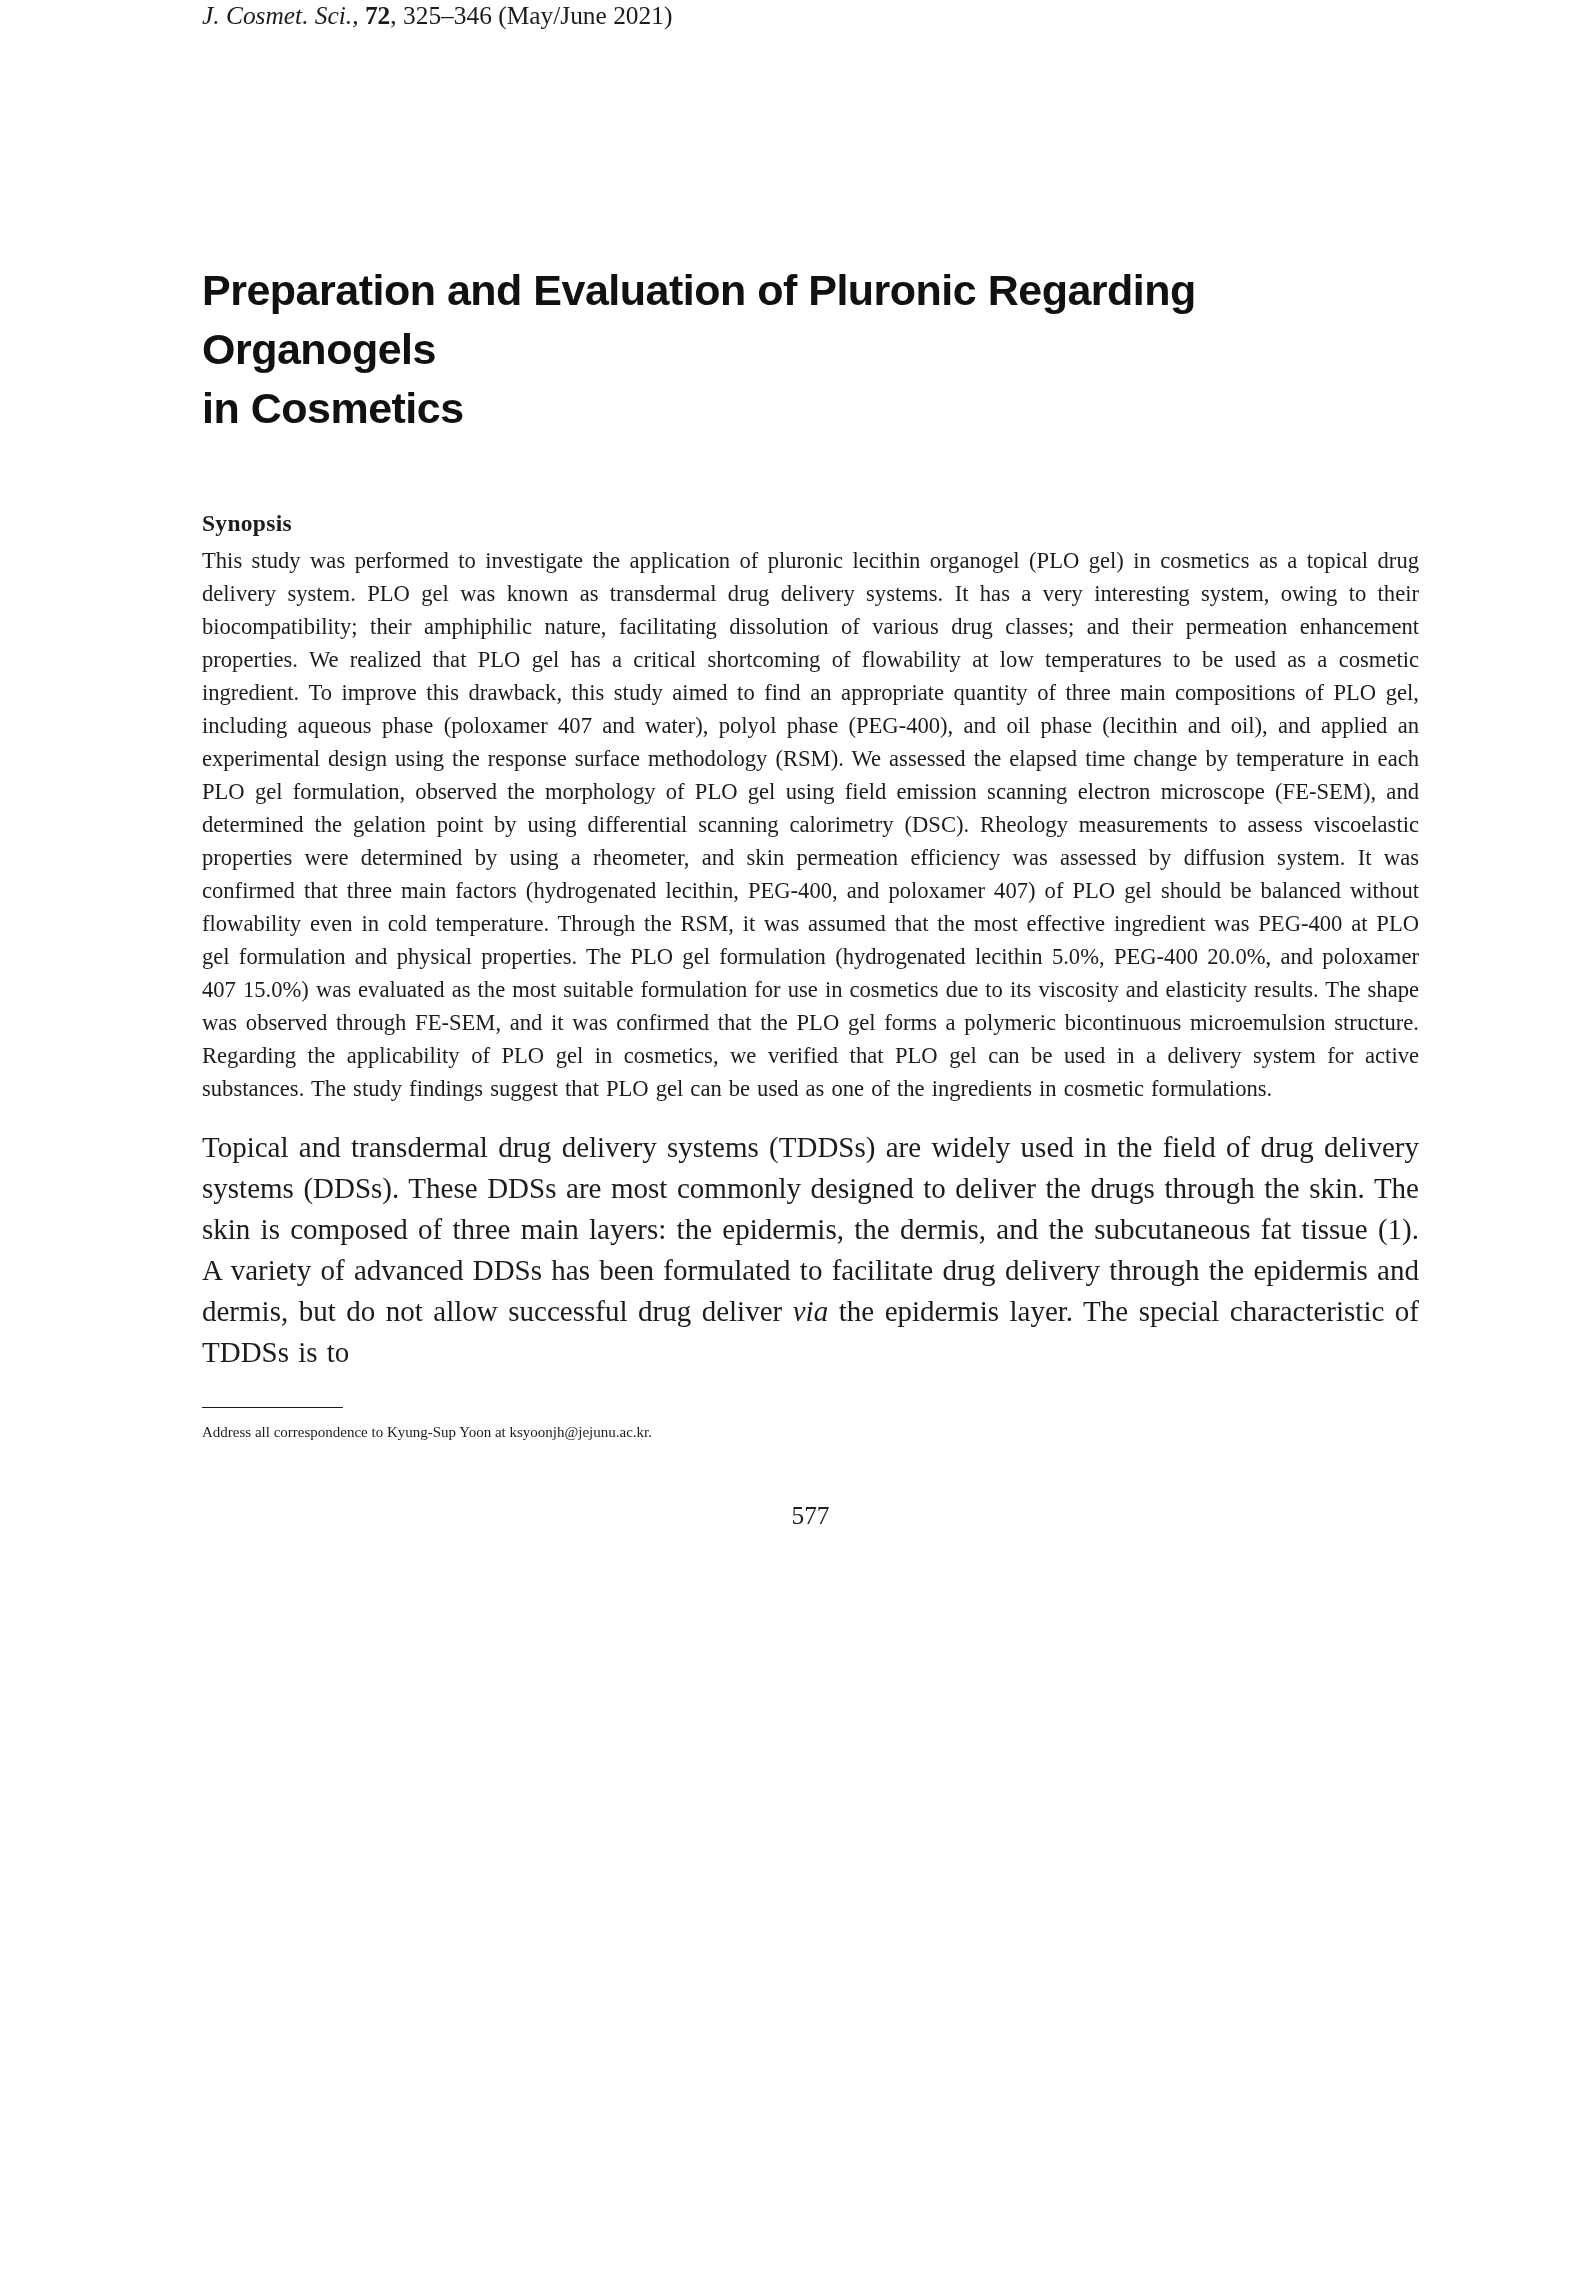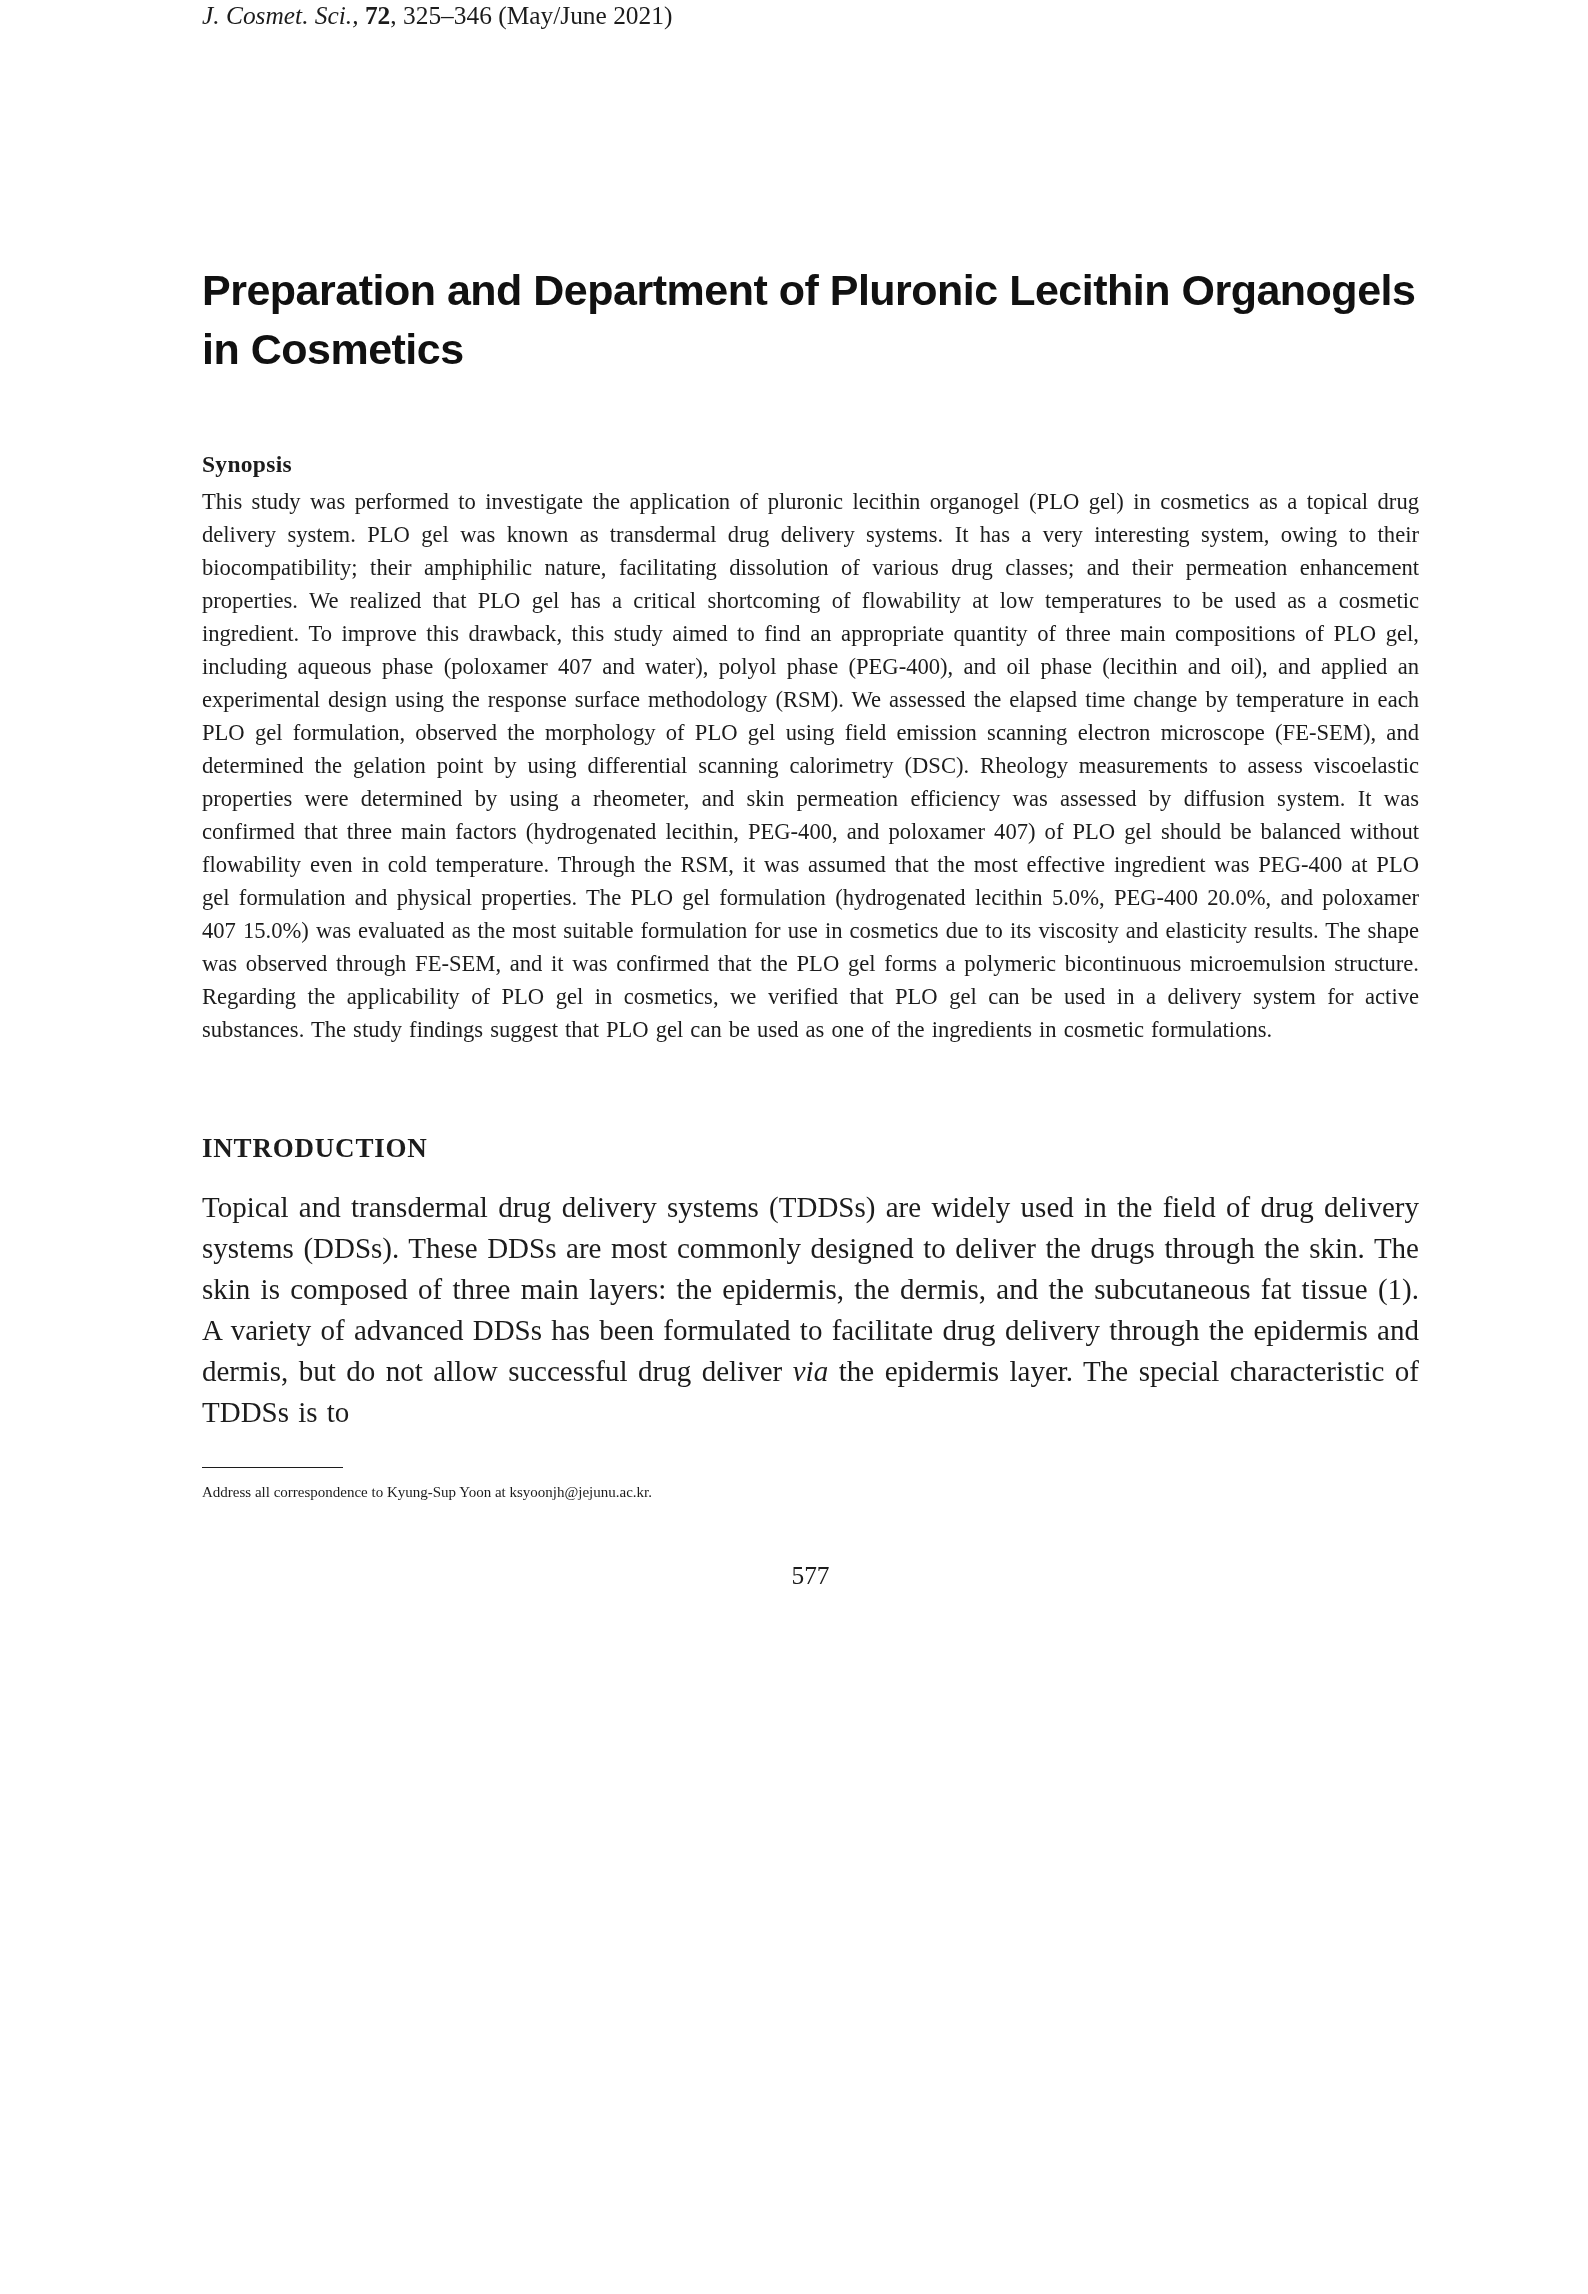--- a/index.html
+++ b/index.html
@@ -96,28 +96,27 @@
   }
 </style>
 </head>
 <body>
 
 <div class="page">
   <div class="content">
 
     <p class="journal-line"><span class="it">J. Cosmet. Sci., </span><span class="bold">72</span><span>, 325–346 (May/June 2021)</span></p>
 
-    <h1 class="title"><span>Preparation and Department of Pluronic Lecithin Organogels</span><br><span>in Cosmetics</span></h1>
+    <h1 class="title"><span>Preparation and Evaluation of Pluronic Regarding Organogels</span><br><span>in Cosmetics</span></h1>
 
 
 
     <h2 class="synopsis-heading">Synopsis</h2>
     <p class="synopsis-body">This study was performed to investigate the application of pluronic lecithin organogel (PLO gel) in cosmetics as a topical drug delivery system. PLO gel was known as transdermal drug delivery systems. It has a very interesting system, owing to their biocompatibility; their amphiphilic nature, facilitating dissolution of various drug classes; and their permeation enhancement properties. We realized that PLO gel has a critical shortcoming of flowability at low temperatures to be used as a cosmetic ingredient. To improve this drawback, this study aimed to find an appropriate quantity of three main compositions of PLO gel, including aqueous phase (poloxamer 407 and water), polyol phase (PEG-400), and oil phase (lecithin and oil), and applied an experimental design using the response surface methodology (RSM). We assessed the elapsed time change by temperature in each PLO gel formulation, observed the morphology of PLO gel using field emission scanning electron microscope (FE-SEM), and determined the gelation point by using differential scanning calorimetry (DSC). Rheology measurements to assess viscoelastic properties were determined by using a rheometer, and skin permeation efficiency was assessed by diffusion system. It was confirmed that three main factors (hydrogenated lecithin, PEG-400, and poloxamer 407) of PLO gel should be balanced without flowability even in cold temperature. Through the RSM, it was assumed that the most effective ingredient was PEG-400 at PLO gel formulation and physical properties. The PLO gel formulation (hydrogenated lecithin 5.0%, PEG-400 20.0%, and poloxamer 407 15.0%) was evaluated as the most suitable formulation for use in cosmetics due to its viscosity and elasticity results. The shape was observed through FE-SEM, and it was confirmed that the PLO gel forms a polymeric bicontinuous microemulsion structure. Regarding the applicability of PLO gel in cosmetics, we verified that PLO gel can be used in a delivery system for active substances. The study findings suggest that PLO gel can be used as one of the ingredients in cosmetic formulations.</p>
 
-    <h2 class="intro-heading">INTRODUCTION</h2>
     <p class="intro-body"><span>Topical and transdermal drug delivery systems (TDDSs) are widely used in the field of drug delivery systems (DDSs). These DDSs are most commonly designed to deliver the drugs through the skin. The skin is composed of three main layers: the epidermis, the dermis, and the subcutaneous fat tissue (1). A variety of advanced DDSs has been formulated to facilitate drug delivery through the epidermis and dermis, but do not allow successful drug deliver </span><span class="it">via</span><span> the epidermis layer. The special characteristic of TDDSs is to</span></p>
 
     <div class="footnote-rule"></div>
     <p class="footnote">Address all correspondence to Kyung-Sup Yoon at ksyoonjh@jejunu.ac.kr.</p>
 
     <p class="page-number">577</p>
 
   </div>
 </div>
 

